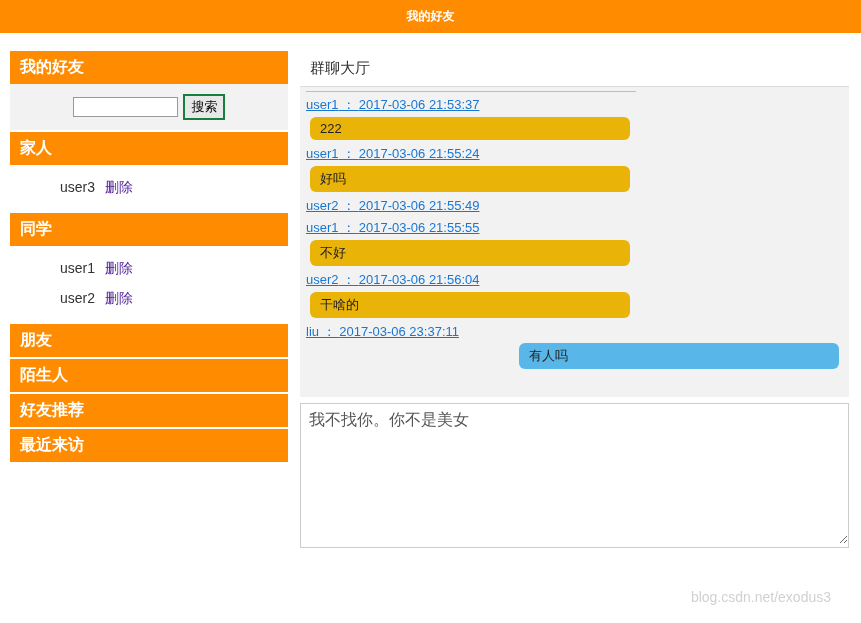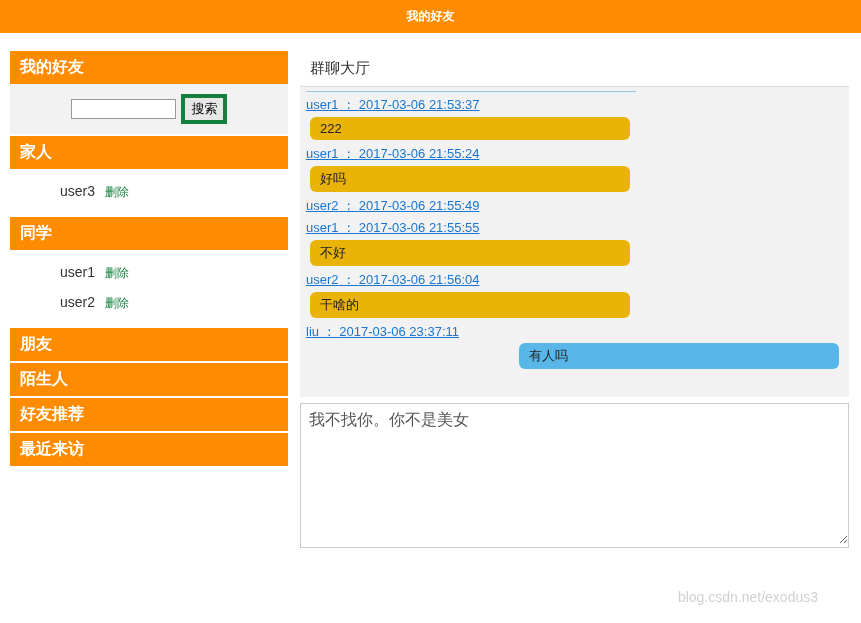--- a/index.html
+++ b/index.html
@@ -4,42 +4,42 @@
   <style>
     * { box-sizing: border-box; margin: 0; padding: 0; }
     body { font-family: "Microsoft YaHei", Arial, sans-serif; font-size: 14px; background: #fff; width: 861px; }
     .header { background: #ff8c00; color: #fff; text-align: center; font-weight: bold; padding: 8px 0; font-size: 12px; }
     .main { display: flex; margin-top: 18px; }
     .sidebar { width: 278px; margin-left: 10px; }
     .panel-head { background: #ff8c00; color: #fff; font-weight: bold; padding: 6px 10px; font-size: 16px; }
     .panel-body { background: #f2f2f2; padding: 10px; border-bottom: 2px solid #fff; }
     .search-row { text-align: center; }
     .search-row input { width: 105px; height: 20px; border: 1px solid #999; background: #fff; }
-    .search-row button { background: #e8e8e8; border: 4px solid #15803d; padding: 2px 6px; margin-left: 2px; cursor: pointer; font-size: 13px; }
+    .search-row button { background: #e8e8e8; border: 2px solid #15803d; padding: 2px 6px; margin-left: 2px; cursor: pointer; font-size: 13px; }
     .friend-list { padding: 8px 0 8px 50px; background: #fff; border-bottom: 2px solid #fff; }
     .friend-item { padding: 6px 0; }
     .friend-item .name { color: #333; margin-right: 6px; }
-    .friend-item .del { color: #15803d; cursor: pointer; font-size: 12px; }
+    .friend-item .del { color: #4c1d95; cursor: pointer; font-size: 14px; }
     .spacer { height: 2px; background: #fff; }
     
     .content { flex: 1; margin: 0 12px 0 12px; }
     .chat-title { padding: 8px 10px; font-size: 15px; color: #333; border-bottom: 1px solid #ddd; }
     .chat-log { background: #f2f2f2; height: 310px; overflow-y: scroll; position: relative; padding: 4px 6px; }
     .msg-head { color: #1976d2; font-size: 13px; padding: 2px 0; text-decoration: underline; }
     .msg-head.right { text-align: left; }
     .bubble { display: inline-block; background: #eab308; color: #222; padding: 4px 10px; border-radius: 6px; min-width: 320px; margin: 1px 0 3px 4px; font-size: 13px; }
     .bubble-right-wrap { text-align: right; }
     .bubble-right { display: inline-block; background: #58b6e8; color: #222; padding: 4px 10px; border-radius: 6px; min-width: 320px; text-align: left; font-size: 13px; margin-right: 4px; }
     .divider-top { border-top: 1px solid #9ac7e6; margin-bottom: 2px; width: 330px; }
     
     .compose { border: 1px solid #ccc; margin-top: 6px; }
     .compose textarea { width: 100%; height: 140px; border: none; resize: both; padding: 6px 8px; font-family: inherit; font-size: 16px; color: #555; outline: none; }
     .send-row { text-align: right; padding: 8px 20px 0 0; }
     .send-btn { background: #ff8c00; color: #333; border: none; padding: 5px 28px; cursor: pointer; font-size: 14px; }
-    .watermark { position: fixed; bottom: 18px; right: 43px; color: rgba(120,120,120,0.35); font-size: 14px; pointer-events: none; }
+    .watermark { position: fixed; bottom: 18px; right: 30px; color: rgba(120,120,120,0.35); font-size: 14px; pointer-events: none; }
   </style>
 </head>
 <body>
 
 <div class="header">
   <span>我的好友</span>
 </div>
 
 <div class="main">
   <div class="sidebar">

